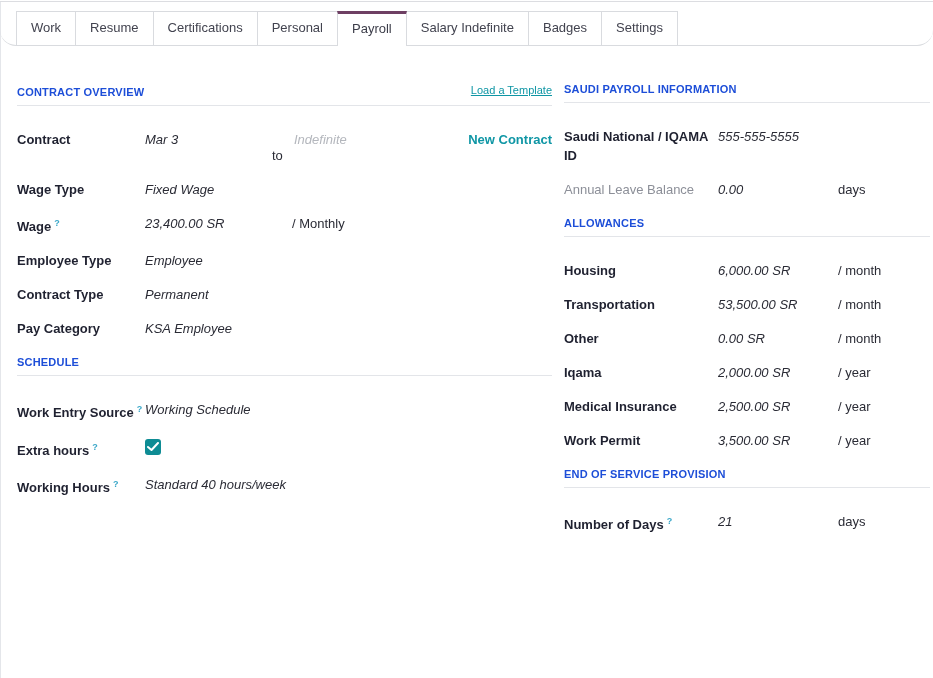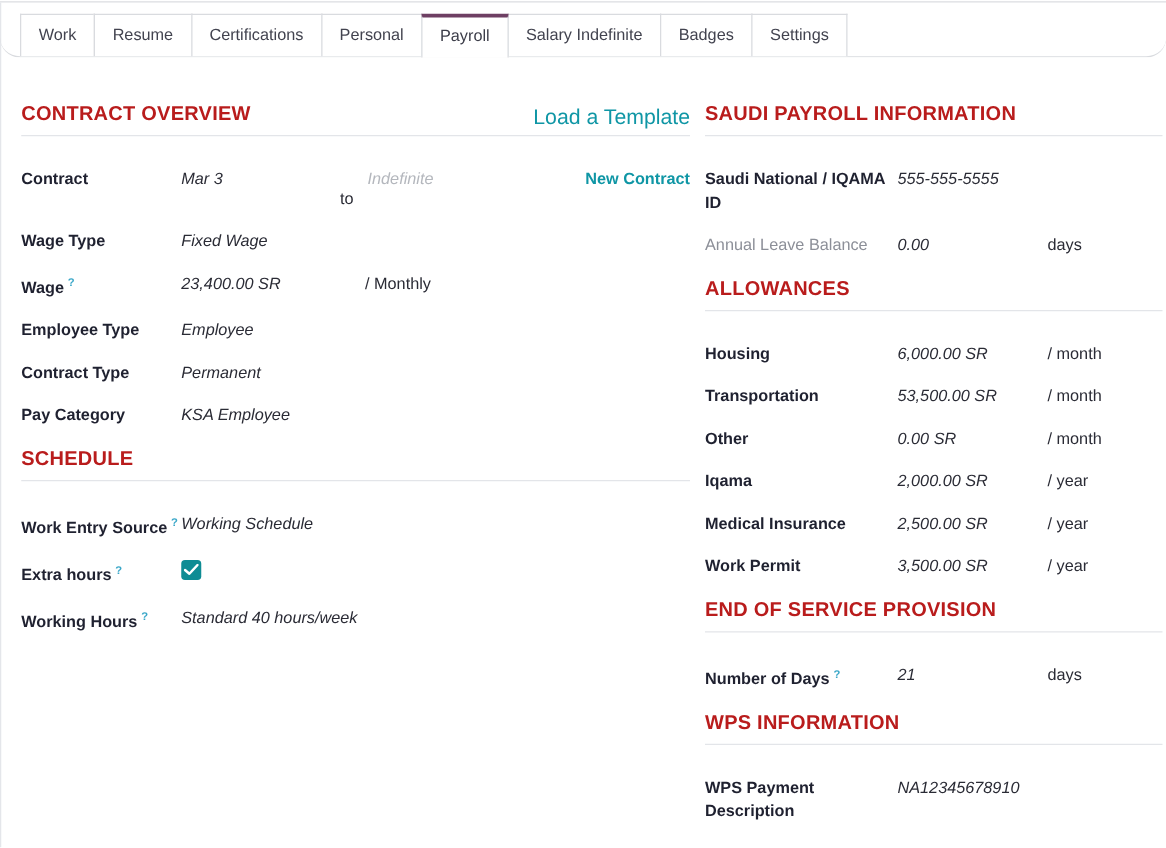--- a/index.html
+++ b/index.html
@@ -21,39 +21,39 @@
 
   
   .col { position:absolute; top:83px; }
   .col-left  { left:17px;  width:535px; }
   .col-right { left:564px; width:366px; }
 
   .section { margin-bottom:3px; }
   .section-head { display:flex; justify-content:space-between; align-items:flex-end;
     padding-bottom:7px; border-bottom:1px solid #e3e5e9; }
   .section + .section .section-head { margin-top:18px; }
-  .section-title { font-weight:bold; font-size:16px; letter-spacing:.2px; color:#b91c1c; }
+  .section-title { font-weight:bold; font-size:11px; letter-spacing:.2px; color:#1d4ed8; }
   .section-body { padding-top:24px; }
 
   .row { display:flex; align-items:flex-start; margin-bottom:15px; min-height:19px; line-height:19px; }
   .lbl { font-weight:bold; color:#1f2130; flex:none; }
   .col-left  .lbl { width:128px; }
   .col-right .lbl { width:154px; padding-right:8px; }
   .lbl.muted { font-weight:normal; color:#8c8f98; }
   .val { color:#2a2b35;font-style:italic; }
   .col-left  .val-fixed { width:147px; flex:none; }
   .col-right .val { width:120px; flex:none; }
   .unit { color:#2a2b35; flex:none; }
   .suffix { color:#2a2b35; }
   .to-label { width:22px; flex:none; color:#2a2b35;margin-top:16px; }
   .placeholder { color:#b4b7bd;text-align:right; }
 
   .link { color:#0f96a5; cursor:pointer; text-decoration:none; }
   .link.bold { font-weight:bold; }
-  .head-link { font-size:17px; line-height:15px; }
+  .head-link { font-size:11px; line-height:15px;text-decoration:underline; }
   .row .link-slot { margin-left:auto; }
 
   sup.help { color:#3aa7c8; font-size:9px; font-weight:bold; margin-left:3px; cursor:pointer; }
 
   .checkbox { display:inline-block; width:16px; height:16px; background:#0e8c94;
     border-radius:3px; position:relative; cursor:pointer; margin-top:1px; }
   .checkbox svg { position:absolute; left:2px; top:3px; }
 
   .two-line-lbl { line-height:19px; }
 </style>
@@ -225,28 +225,15 @@
 
         <div class="row">
           <span class="lbl"><span>Number of Days</span><sup class="help">?</sup></span>
           <span class="val">21</span>
           <span class="unit">days</span>
         </div>
 
       </div>
     </div>
 
-    <div class="section">
-      <div class="section-head">
-        <span class="section-title">WPS INFORMATION</span>
-      </div>
-      <div class="section-body">
-
-        <div class="row">
-          <span class="lbl two-line-lbl">WPS Payment Description</span>
-          <span class="val">NA12345678910</span>
-        </div>
-
-      </div>
-    </div>
 
   </div>
 </div>
 
 </body></html>

